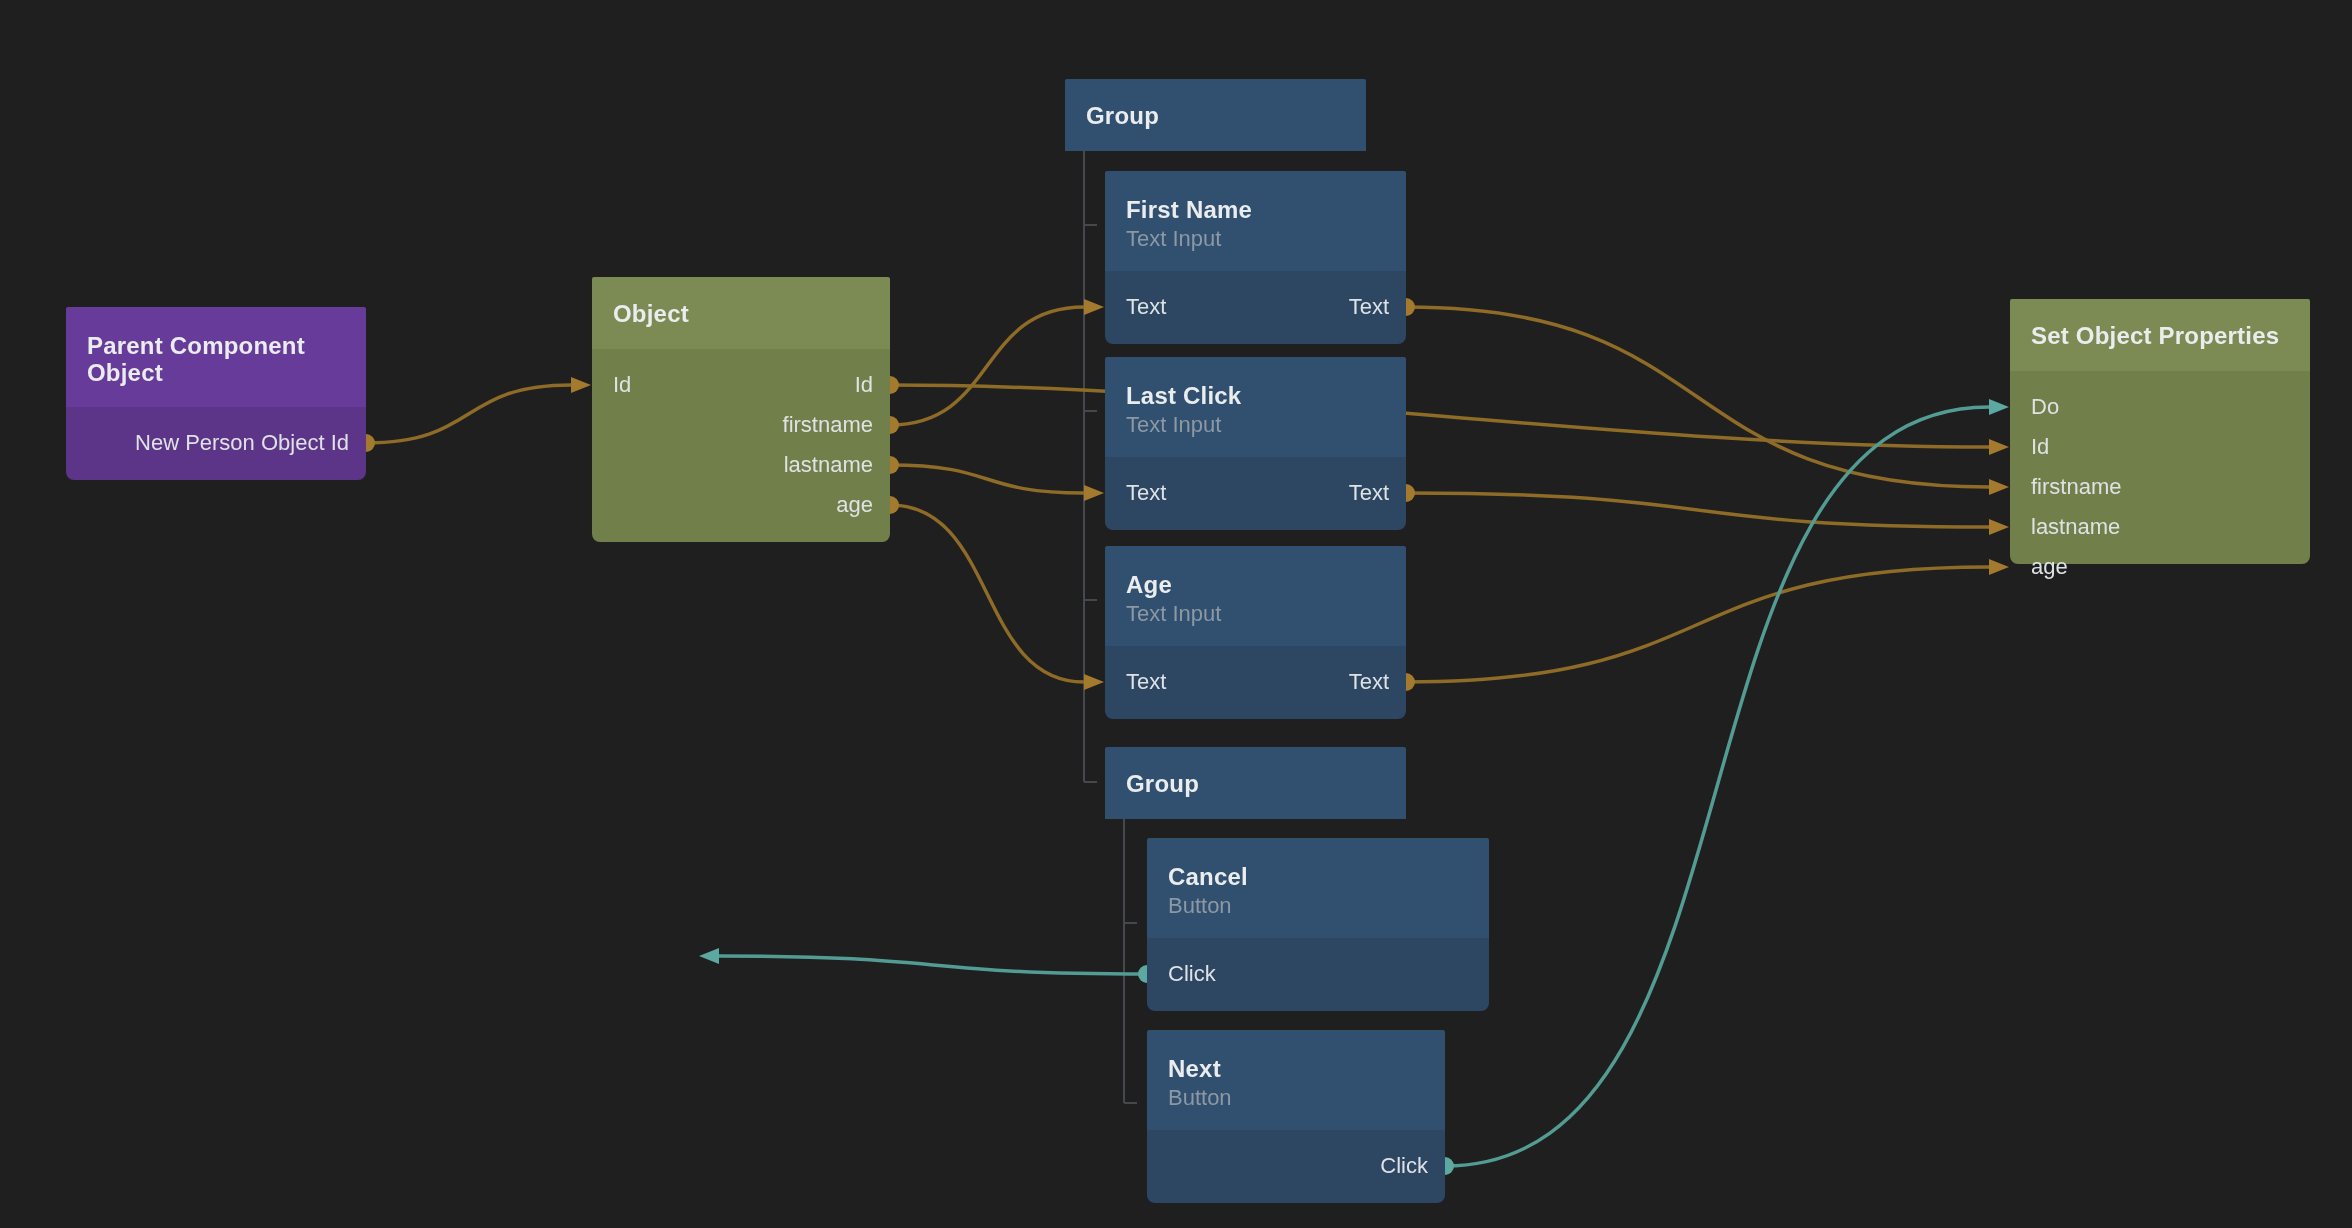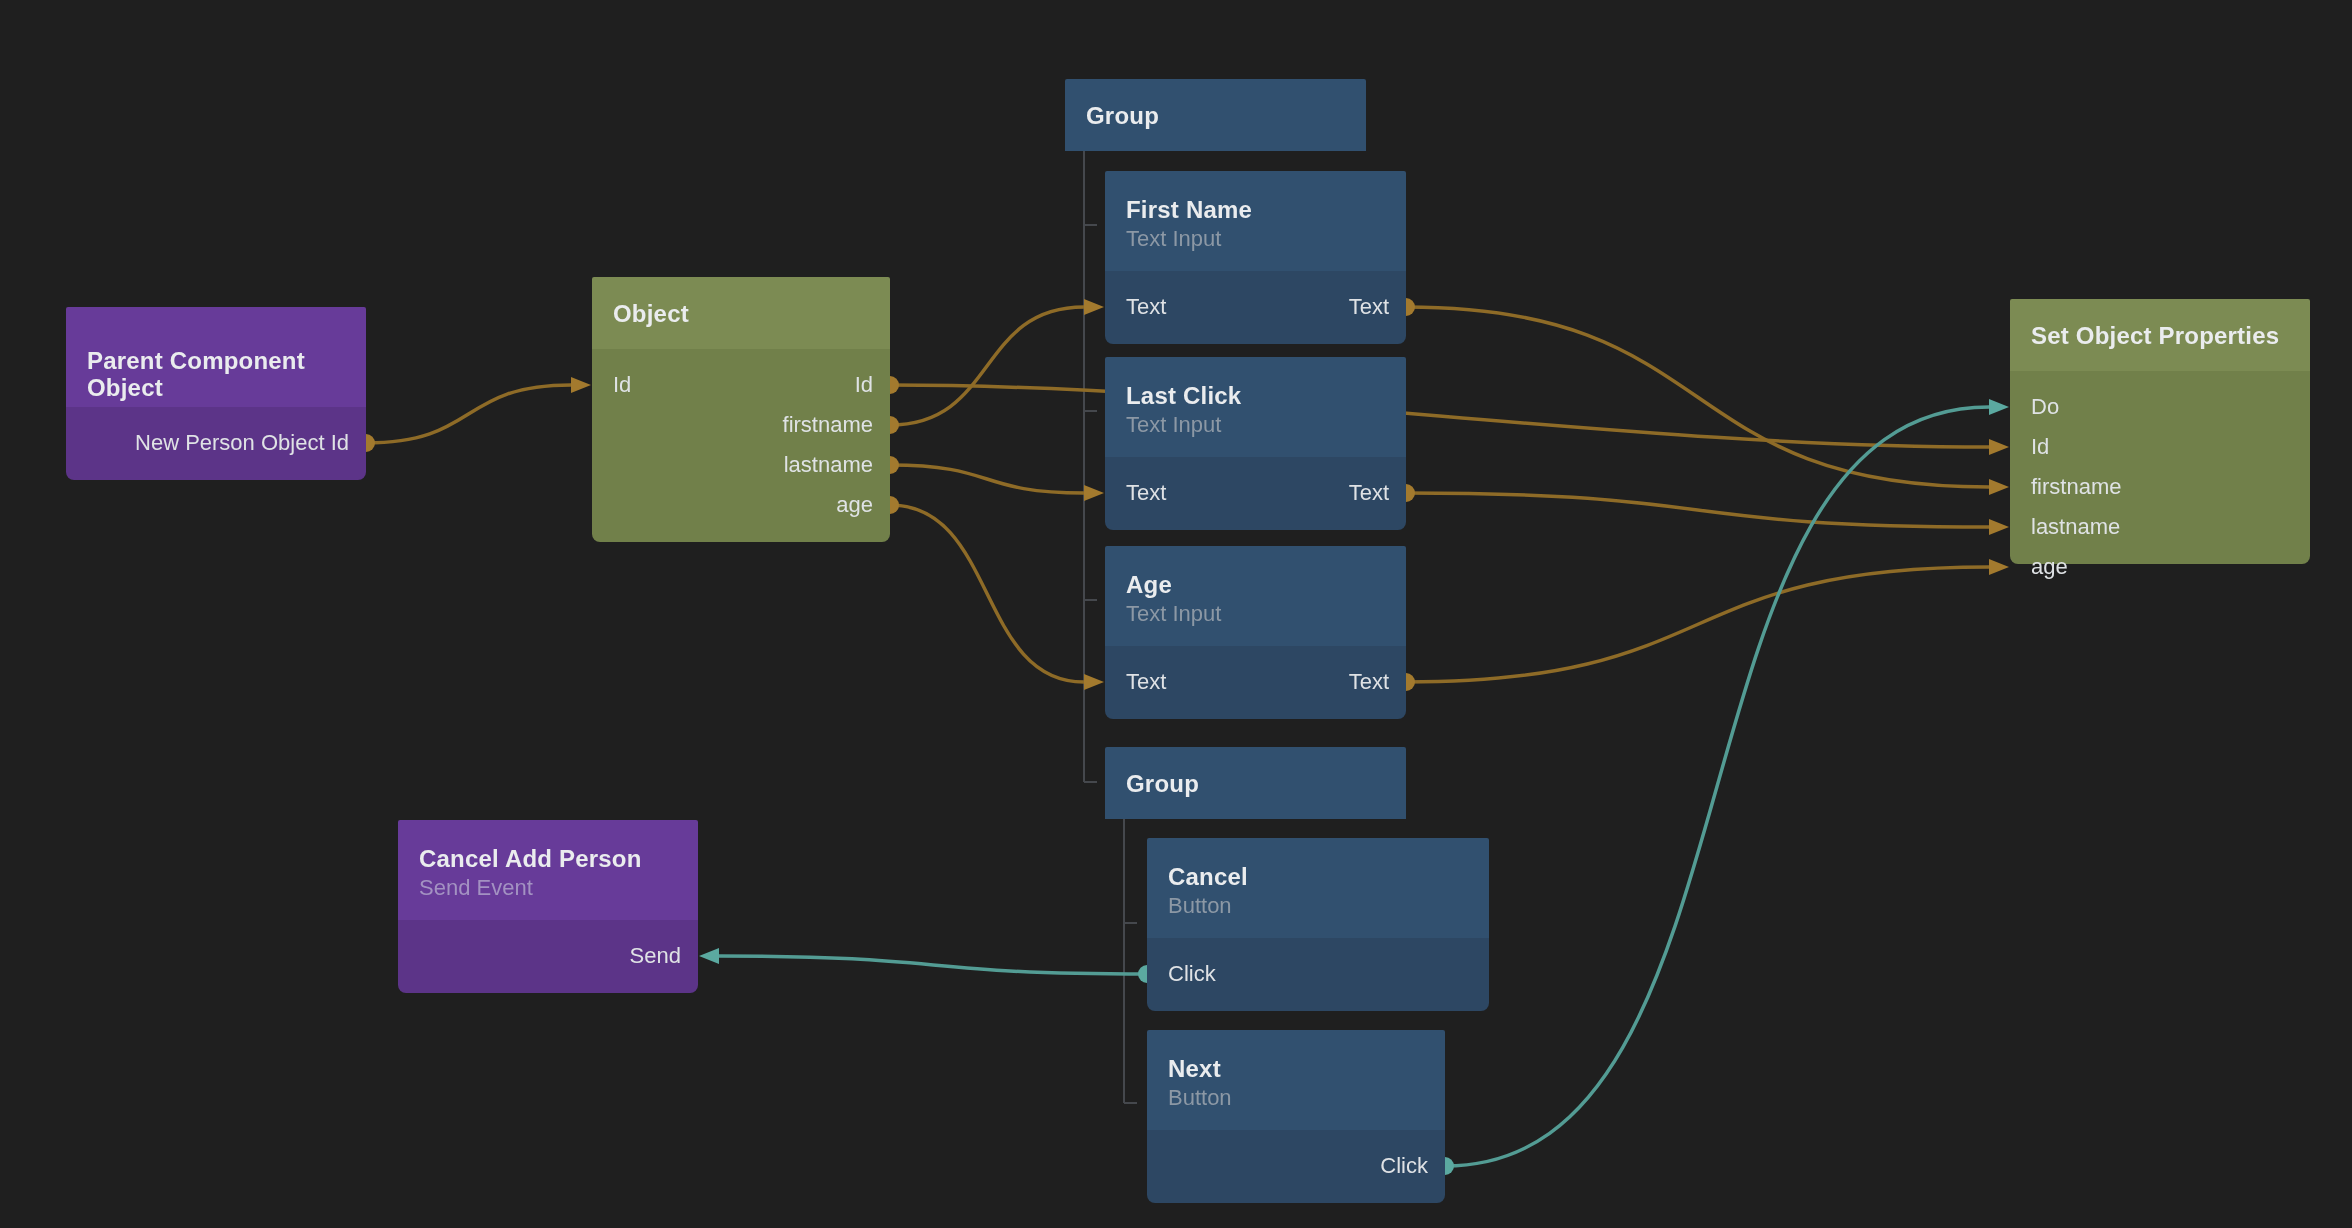--- a/index.html
+++ b/index.html
@@ -76,21 +76,21 @@
       <polygon points="2009,567 1989,559 1989,575" fill="#a37a2e"></polygon>
       <path d="M 1147 974 C 911.6 974, 954.4 956, 719 956" fill="none" stroke="#539c94" stroke-width="3.5" stroke-linecap="round"></path>
       <circle cx="1147" cy="974" r="9" fill="#5ba9a0"></circle>
       <polygon points="699,956 719,948 719,964" fill="#5ba9a0"></polygon>
       <path d="M 1445 1166 C 1775 1166, 1659 407, 1989 407" fill="none" stroke="#539c94" stroke-width="3.5" stroke-linecap="round"></path>
       <circle cx="1445" cy="1166" r="9" fill="#5ba9a0"></circle>
       <polygon points="2009,407 1989,399 1989,415" fill="#5ba9a0"></polygon>
     </svg>
     <div class="node" style="left: 66px; top: 307px; width: 300px; height: 173px; background: rgb(92, 52, 136);">
       <div class="node-header" style="height: 100px; background: rgb(103, 59, 153);">
-        <div class="node-title" style="color: rgb(234, 236, 238); top: 40px;">Parent Component Object</div>
+        <div class="node-title" style="color: rgb(234, 236, 238); top: 25px;">Parent Component Object</div>
       </div>
       <div class="port-label port-right" style="color: rgb(223, 226, 229); top: 116px;">New Person Object Id</div>
     </div>
     <div class="node" style="left: 592px; top: 277px; width: 298px; height: 265px; background: rgb(113, 128, 74);">
       <div class="node-header" style="height: 72px; background: rgb(124, 139, 83);">
         <div class="node-title" style="color: rgb(234, 236, 238); top: 22.5px;">Object</div>
       </div>
       <div class="port-label port-left" style="color: rgb(223, 226, 229); top: 88px;">Id</div>
       <div class="port-label port-right" style="color: rgb(223, 226, 229); top: 88px;">Id</div>
       <div class="port-label port-right" style="color: rgb(223, 226, 229); top: 128px;">firstname</div>
@@ -138,27 +138,20 @@
       </div>
       <div class="port-label port-left" style="color: rgb(223, 226, 229); top: 116px;">Click</div>
     </div>
     <div class="node" style="left: 1147px; top: 1030px; width: 298px; height: 173px; background: rgb(45, 71, 99);">
       <div class="node-header" style="height: 100px; background: rgb(49, 80, 111);">
         <div class="node-title" style="color: rgb(234, 236, 238); top: 25px;">Next</div>
         <div class="node-subtitle" style="color: rgb(140, 152, 165); top: 55px;">Button</div>
       </div>
       <div class="port-label port-right" style="color: rgb(223, 226, 229); top: 116px;">Click</div>
     </div>
-    <div class="node" style="left: 398px; top: 820px; width: 300px; height: 173px; background: rgb(92, 52, 136);">
-      <div class="node-header" style="height: 100px; background: rgb(103, 59, 153);">
-        <div class="node-title" style="color: rgb(234, 236, 238); top: 25px;">Cancel Add Person</div>
-        <div class="node-subtitle" style="color: rgb(163, 146, 194); top: 55px;">Send Event</div>
-      </div>
-      <div class="port-label port-right" style="color: rgb(223, 226, 229); top: 116px;">Send</div>
-    </div>
     <div class="node" style="left: 2010px; top: 299px; width: 300px; height: 265px; background: rgb(113, 128, 74);">
       <div class="node-header" style="height: 72px; background: rgb(124, 139, 83);">
         <div class="node-title" style="color: rgb(234, 236, 238); top: 22.5px;">Set Object Properties</div>
       </div>
       <div class="port-label port-left" style="color: rgb(223, 226, 229); top: 88px;">Do</div>
       <div class="port-label port-left" style="color: rgb(223, 226, 229); top: 128px;">Id</div>
       <div class="port-label port-left" style="color: rgb(223, 226, 229); top: 168px;">firstname</div>
       <div class="port-label port-left" style="color: rgb(223, 226, 229); top: 208px;">lastname</div>
       <div class="port-label port-left" style="color: rgb(223, 226, 229); top: 248px;">age</div>
     </div>

